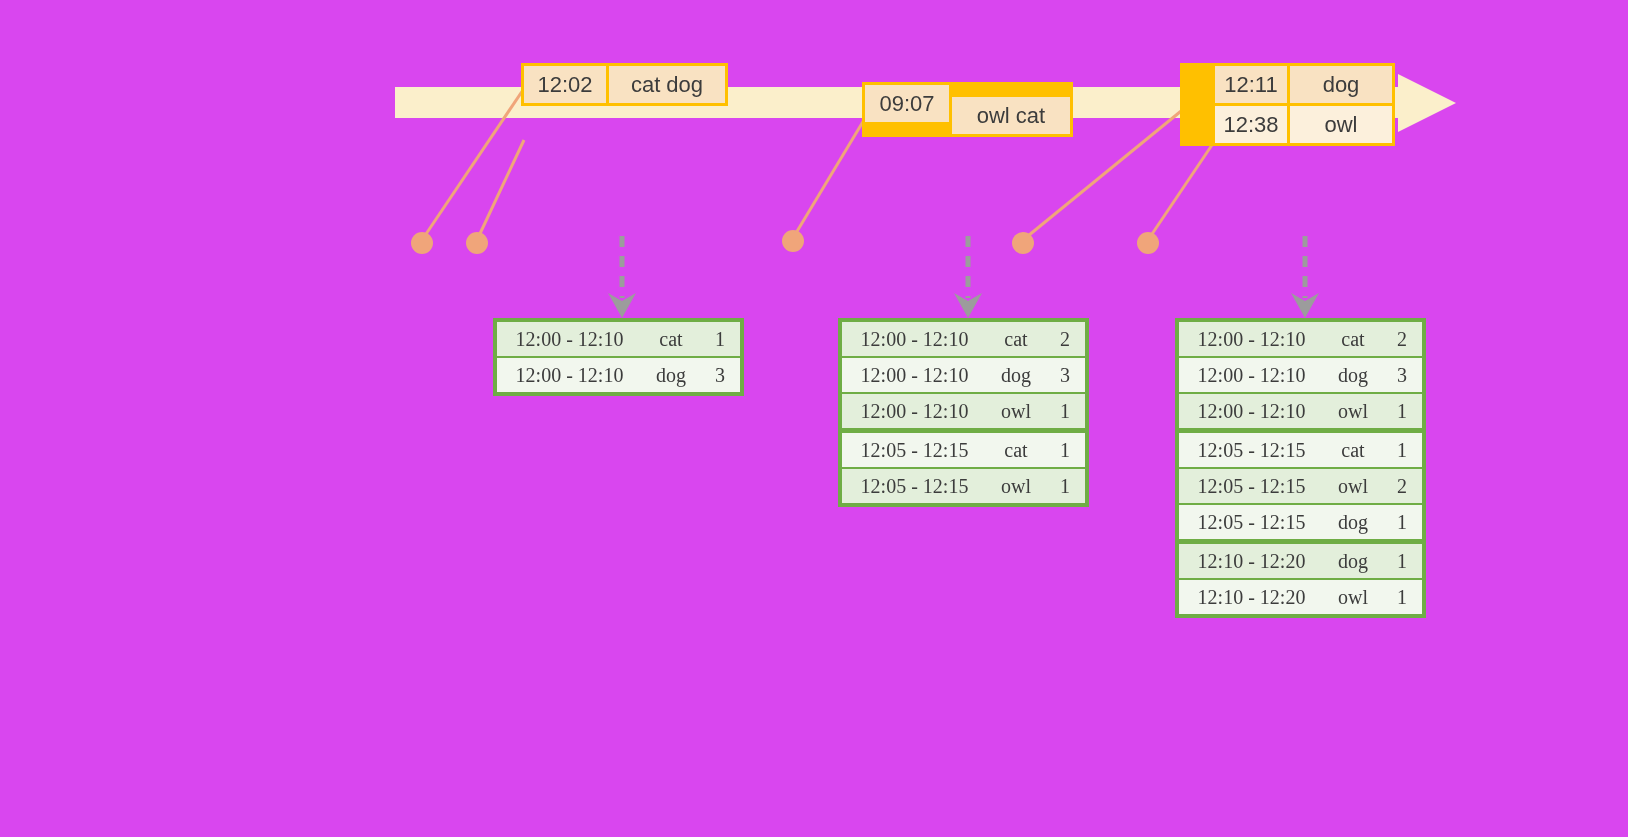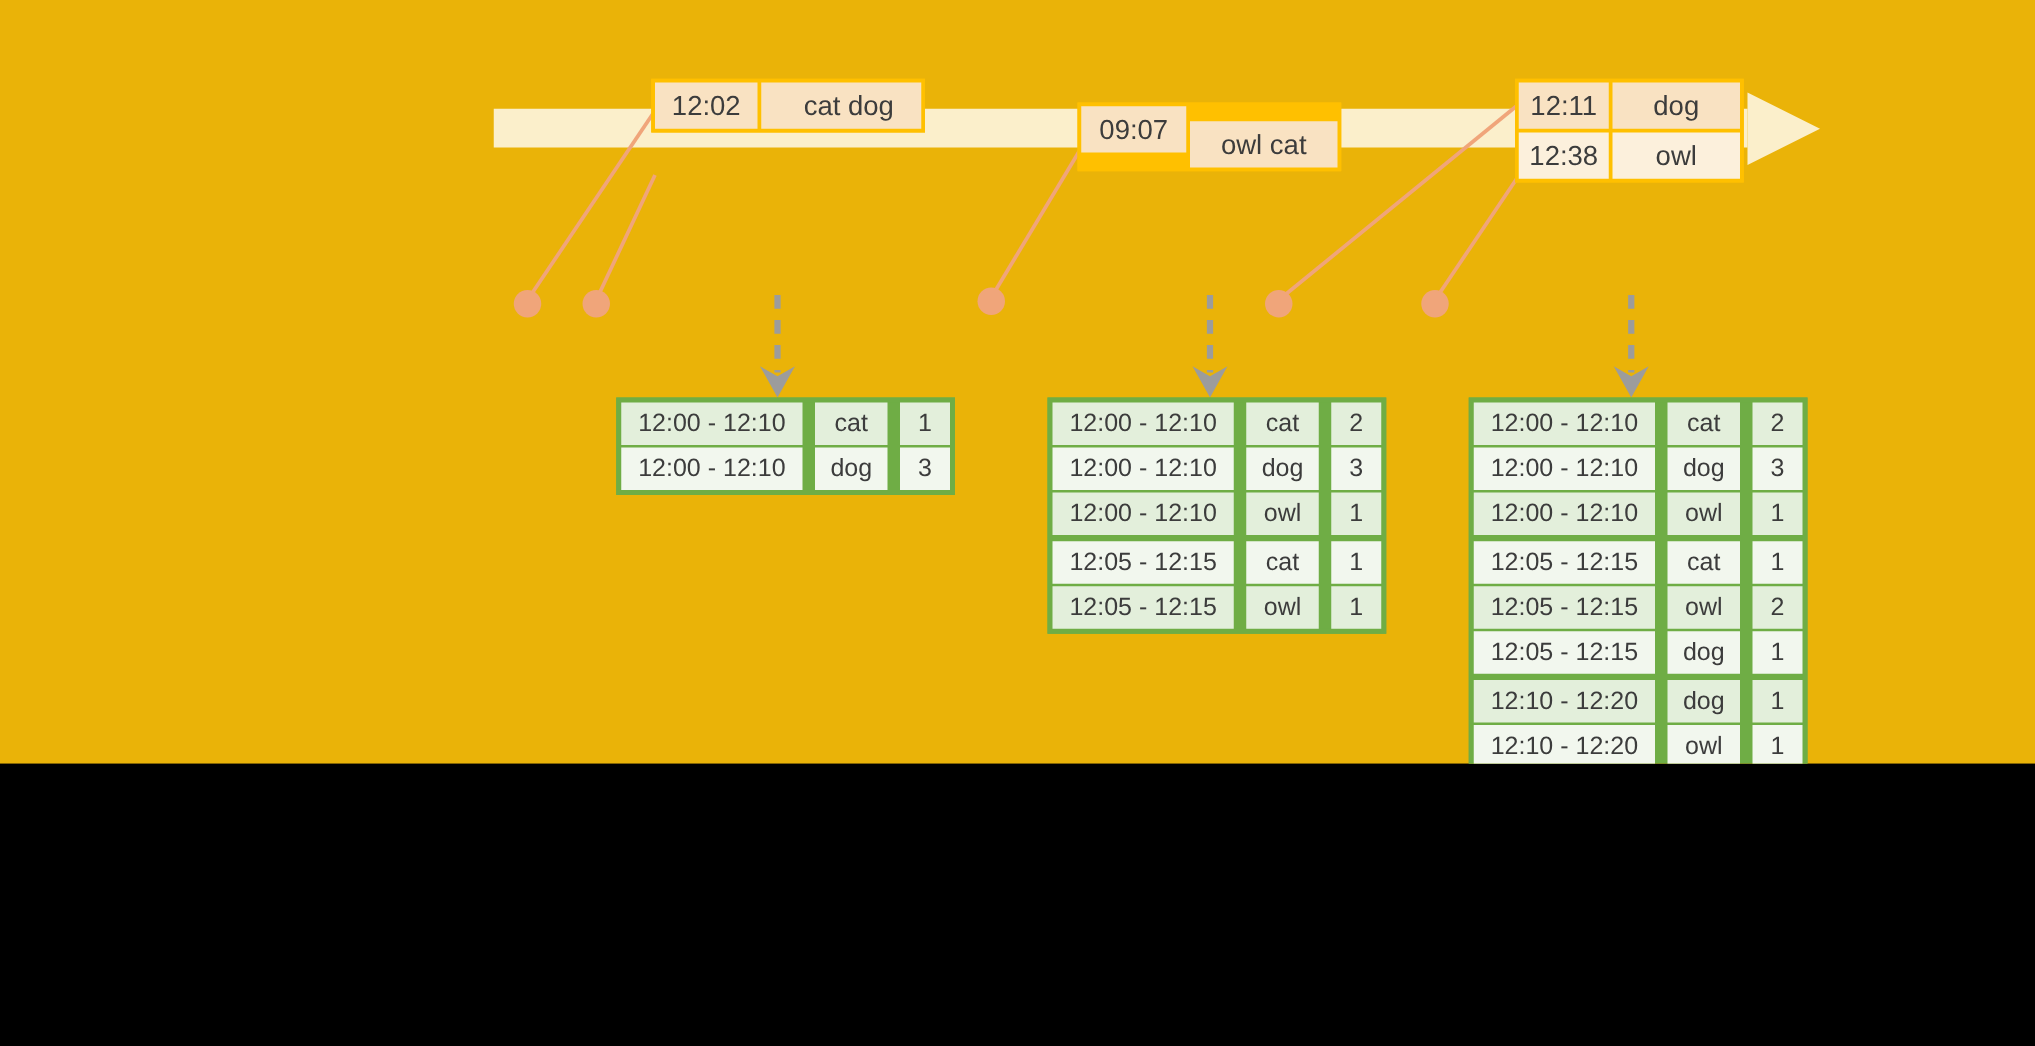--- a/index.html
+++ b/index.html
@@ -1,19 +1,19 @@
 <!DOCTYPE html>
 <html><head>
 <meta charset="utf-8">
 <style>
   html,body{margin:0;padding:0;background:#000;}
   #canvas{
     position:relative;
-    width:1628px;height:611px;
-    background:#eab308;
+    width:1628px;height:837px;
+    background:#d946ef;
     font-family:"Liberation Sans", sans-serif;
     overflow:hidden;
   }
   
   .band{
     position:absolute;
     left:395px;top:87px;
     width:1003px;height:31px;
     background:#FBEFCB;
     z-index:1;
@@ -41,35 +41,35 @@
     z-index:3;
   }
   .erow{display:flex;gap:3px;}
   .ecell{
     height:37px;
     display:flex;align-items:center;justify-content:center;
     font-size:22px;color:#3C3C3C;
   }
   .peach{background:#F9E2C2;}
   .cream{background:#FCF0DC;}
-  .etA .et-time{width:82px;} .etA .et-words{width:116px;padding-left:12px;}
+  .etA .et-time{width:82px;} .etA .et-words{width:116px;}
   .etB .et-time{width:84px;} .etB .et-words{width:118px;margin-top:12px;}
   .etC .et-time{width:72px;} .etC .et-words{width:102px;}
   #etableA{left:521px;top:63px;}
   #etableB{left:862px;top:82px;}
-  #etableC{left:1212px;top:63px;}
+  #etableC{left:1180px;top:63px;padding-left:32px;}
   
   .gtable{
     position:absolute;
     background:#6FAD45;
     border:4px solid #6FAD45;
     display:flex;flex-direction:column;gap:2px;
     z-index:3;
   }
-  .grow{display:flex;gap:10px;height:34px;}
+  .grow{display:flex;gap:0;height:34px;font-family:Liberation Serif, serif;}
   .grow.group-start{margin-top:3px;}
   .gcell{
     display:flex;align-items:center;justify-content:center;
     font-size:20px;color:#3C3C3C;
   }
   .g-window{width:145px;} .g-word{width:58px;} .g-count{width:40px;}
   .gtint{background:#E3EFDB;}
   .glite{background:#F2F7EE;}
   #gtable1{left:493px;top:318px;}
   #gtable2{left:838px;top:318px;}

